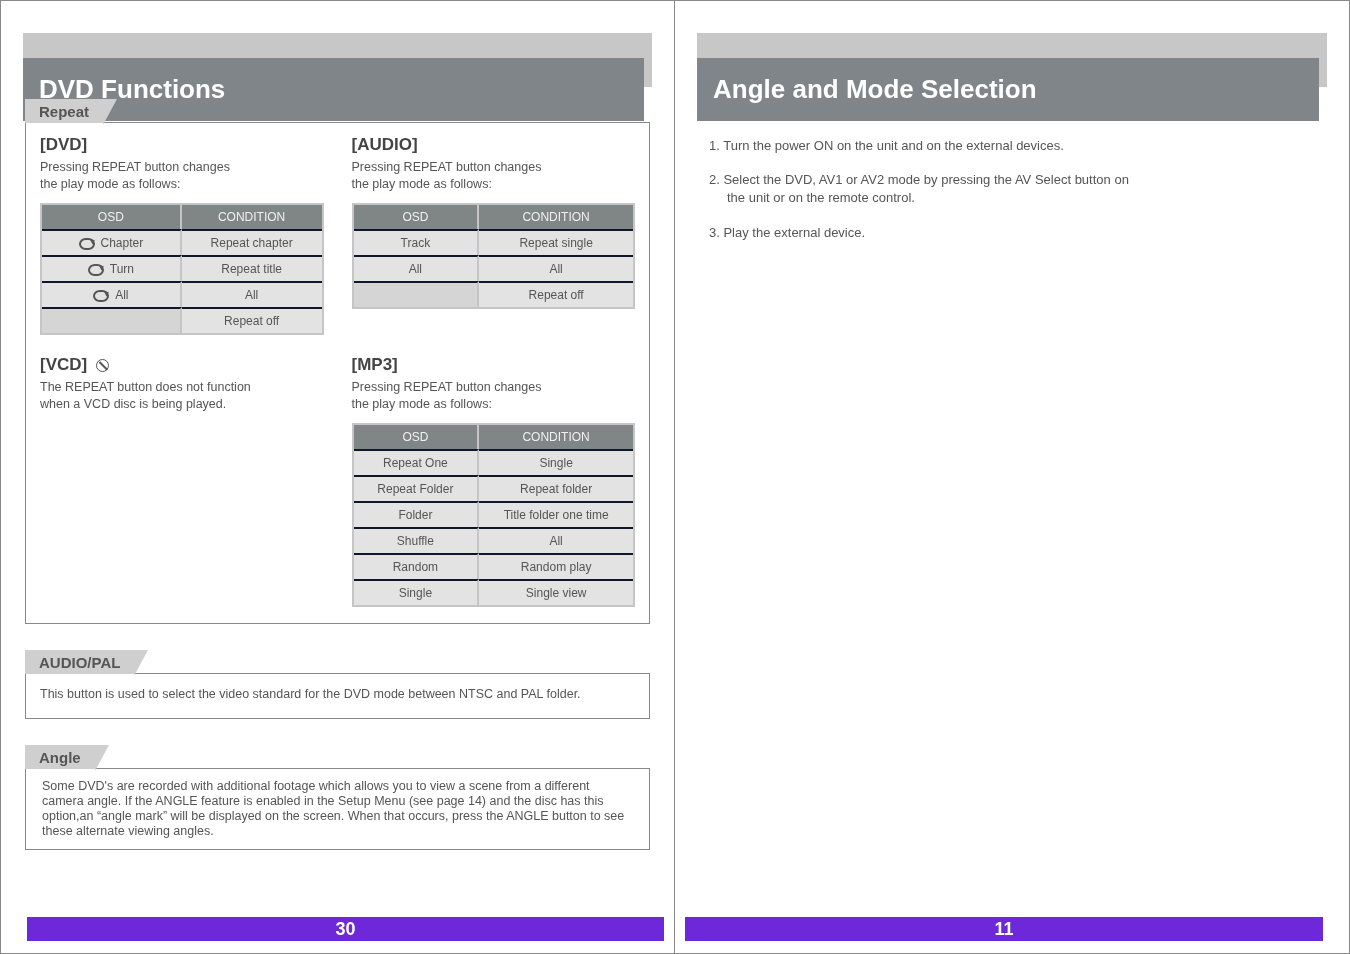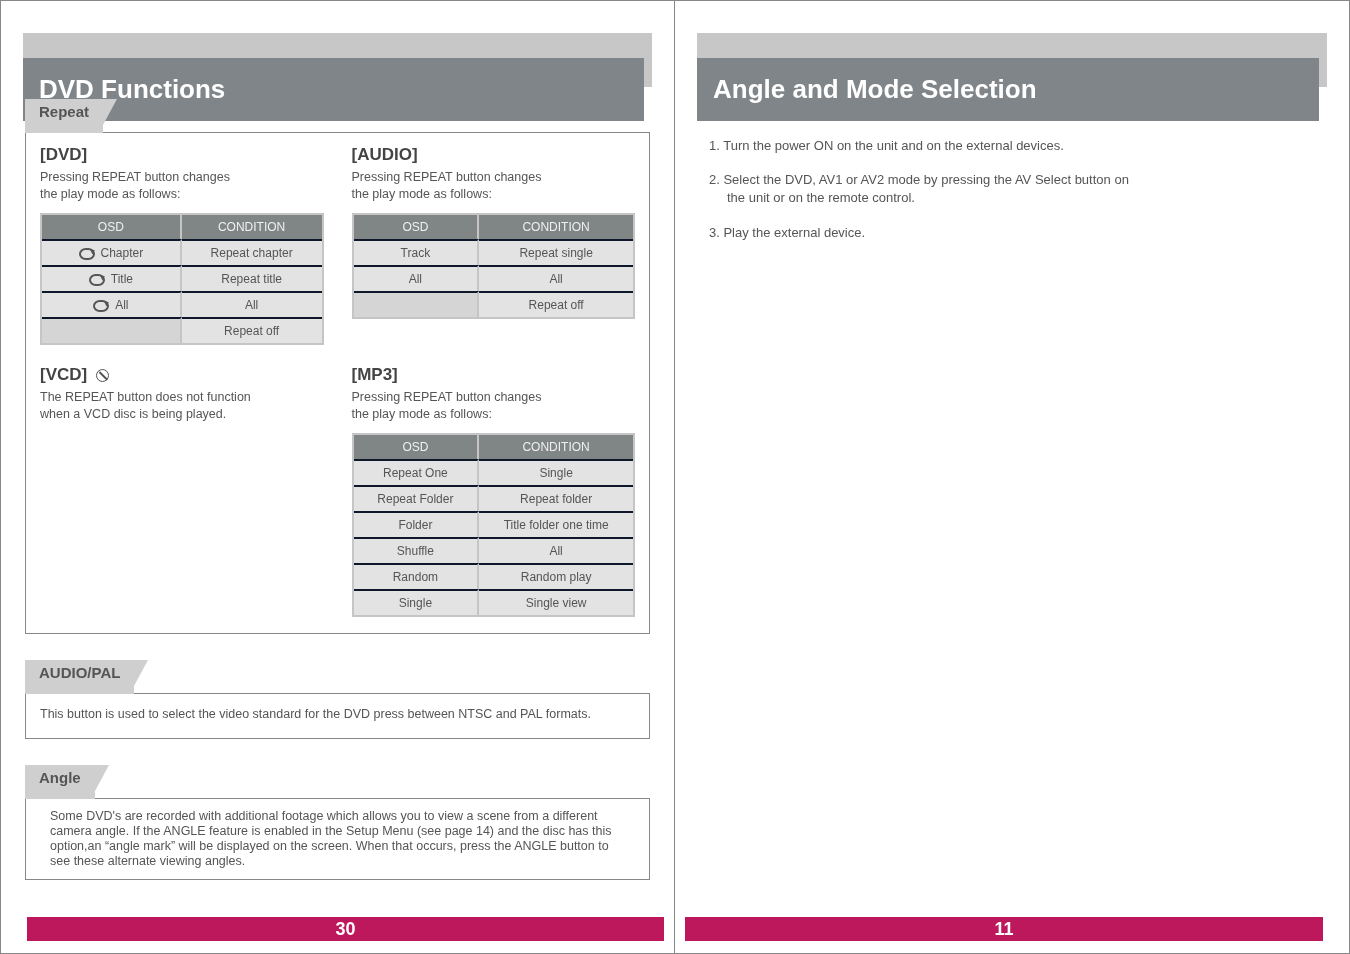--- a/index.html
+++ b/index.html
@@ -40,21 +40,21 @@
     align-items: center;
     padding-left: 16px;
     color: #fff;
     font-size: 26px;
     font-weight: bold;
     margin-top: 31px;
   }
   
   .tab-label {
     position: relative;
-    height: 34px;
+    height: 24px;
     padding: 0 14px;
     background: #cfcfcf;
     color: #555;
     font-weight: bold;
     font-size: 15px;
     line-height: 26px;
     display: inline-block;
   }
   .tab-label::after {
     content: "";
@@ -156,21 +156,21 @@
     color: #555;
     margin: 0 0 16px 0;
     line-height: 1.4;
   }
   .step-indent { padding-left: 18px; display: block; }
   
   .page-number-bar {
     position: absolute;
     bottom: 12px;
     height: 24px;
-    background: #be185d;
+    background: #6d28d9;
     color: #fff;
     font-size: 18px;
     font-weight: bold;
     display: flex;
     align-items: center;
     justify-content: center;
   }
 </style>
 </head>
 <body>
@@ -196,21 +196,21 @@
             <tbody>
                 <tr>
               <th style="width:50%">OSD</th>
               <th>CONDITION</th>
             </tr>
             <tr>
                   <td><span class="repeat-icon"></span><span>Chapter</span></td>
                   <td>Repeat chapter</td>
                 </tr>
             <tr>
-                  <td><span class="repeat-icon"></span><span>Title</span></td>
+                  <td><span class="repeat-icon"></span><span>Turn</span></td>
                   <td>Repeat title</td>
                 </tr>
             <tr>
                   <td><span class="repeat-icon"></span><span>All</span></td>
                   <td>All</td>
                 </tr>
             <tr>
                   <td class="blank"></td>
                   <td>Repeat off</td>
                 </tr>
@@ -299,27 +299,27 @@
           </tbody>
             </table>
         </div>
       </div>
     </div>
   </div>
 
   <div class="section-container">
     <span class="tab-label">AUDIO/PAL</span>
     <div class="boxed offset-up">
-      <div class="desc" style="margin:0">This button is used to select the video standard for the DVD press between NTSC and PAL formats.</div>
+      <div class="desc" style="margin:0">This button is used to select the video standard for the DVD mode between NTSC and PAL folder.</div>
     </div>
   </div>
 
   <div class="section-container" style="margin-bottom:0">
     <span class="tab-label">Angle</span>
-    <div class="boxed offset-up" style="padding:10px 24px">
+    <div class="boxed offset-up" style="padding:10px 16px">
       <div class="desc" style="margin:0;line-height:1.2">Some DVD's are recorded with additional footage which allows you to view a scene from a different camera angle. If the ANGLE feature is enabled in the Setup Menu (see page 14) and the disc has this option,an “angle mark” will be displayed on the screen. When that occurs, press the ANGLE button to see these alternate viewing angles.</div>
     </div>
   </div>
 
   <div class="page-number-bar" style="left:26px; right:10px;">30</div>
 </div>
 
 <div class="page page-right">
   <div class="banner-wrap">
     <div class="banner-bg"></div>

